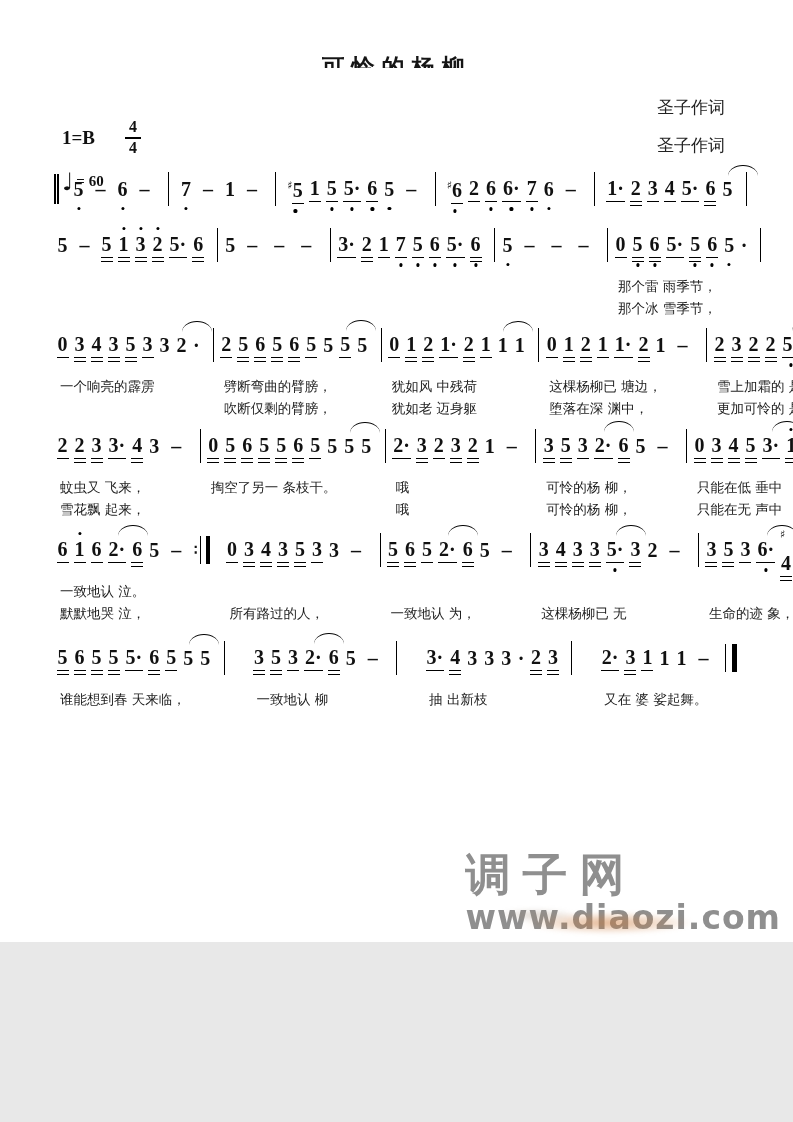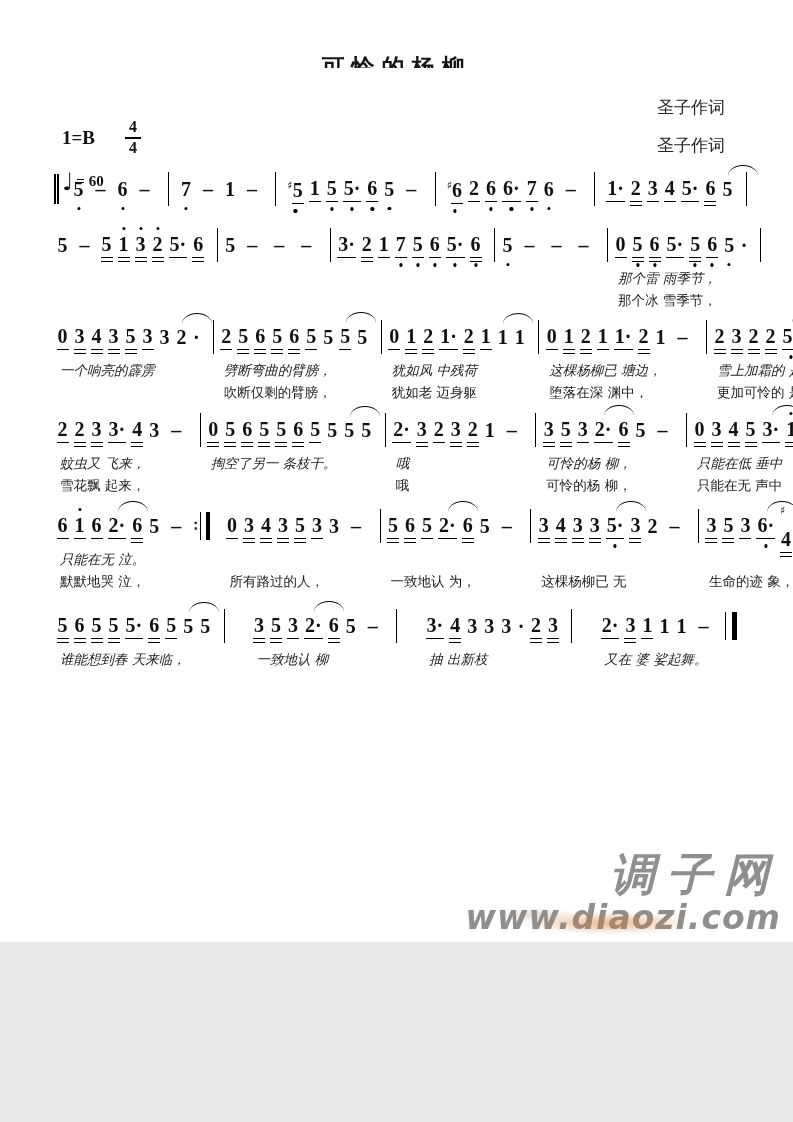--- a/index.html
+++ b/index.html
@@ -55,25 +55,25 @@
   .slur{position:absolute;top:-12px;left:55%;width:30px;height:10px;
         border-top:1.7px solid #000;border-radius:50% 50% 0 0/100% 100% 0 0;pointer-events:none;}
   .finalbar{display:inline-block;width:6px;height:28px;border-left:1.7px solid #000;
             border-right:5px solid #000;margin-left:8px;}
   .endrepeat{display:inline-flex;align-items:center;margin-left:4px;font-size:15px;font-weight:bold;}
   .rbar{display:inline-block;width:5px;height:28px;border-left:1.7px solid #000;
         border-right:4.5px solid #000;margin-left:2px;}
 
   .lyric{min-height:22px;font-size:13.5px;color:#1c1c1c;white-space:nowrap;
          font-family:"DejaVu Sans",sans-serif;padding-left:10px;}
-  .lyric.first{margin-top:8px;font-style:italic;}
+  .lyric.first{margin-top:16px;}
 
   
-  .wm{position:absolute;right:12px;bottom:6px;text-align:right;color:#8f8f8f;
-      font-family:"DejaVu Sans",sans-serif;font-style:italic;}
+  .wm{position:absolute;right:12px;bottom:6px;text-align:left;color:#8f8f8f;
+      font-family:"DejaVu Sans",sans-serif;}
   .wm-site{font-size:45px;font-weight:bold;letter-spacing:12px;line-height:1.1;}
   .wm-url{font-size:33px;font-weight:bold;letter-spacing:1px;line-height:1.1;}
   .wm-smudge{position:absolute;left:58px;bottom:2px;width:170px;height:22px;border-radius:10px;
       background:radial-gradient(closest-side,rgba(205,122,58,0.55),rgba(205,122,58,0.18) 70%,transparent);
       filter:blur(2px);pointer-events:none;}
   .wm-smudge2{position:absolute;left:30px;bottom:14px;width:80px;height:14px;border-radius:8px;
       background:radial-gradient(closest-side,rgba(160,140,120,0.35),transparent);
       filter:blur(2px);pointer-events:none;}
 </style>
 </head>
@@ -366,21 +366,21 @@
           <div class="notes nobar">
             <span class="note"><span class="ntext u1">6</span></span>
             <span class="note"><span class="ntext u1">1</span><span class="odot up"></span></span>
             <span class="note"><span class="ntext u1">6</span></span>
             <span class="note"><span class="ntext u1">2·</span><span class="slur"></span></span>
             <span class="note"><span class="ntext u2">6</span></span>
             <span class="note"><span class="ntext">5</span></span>
             <span class="note dash">–</span>
             <span class="endrepeat">∶<span class="rbar"></span></span>
           </div>
-          <div class="lyric first">只能在无 泣。</div>
+          <div class="lyric first">一致地认 泣。</div>
           <div class="lyric">默默地哭 泣，</div>
         </div>
         <div class="measure">
           <div class="notes">
             <span class="note"><span class="ntext u1">0</span></span>
             <span class="note"><span class="ntext u2">3</span></span>
             <span class="note"><span class="ntext u2">4</span></span>
             <span class="note"><span class="ntext u2">3</span></span>
             <span class="note"><span class="ntext u2">5</span></span>
             <span class="note"><span class="ntext u1">3</span></span>

